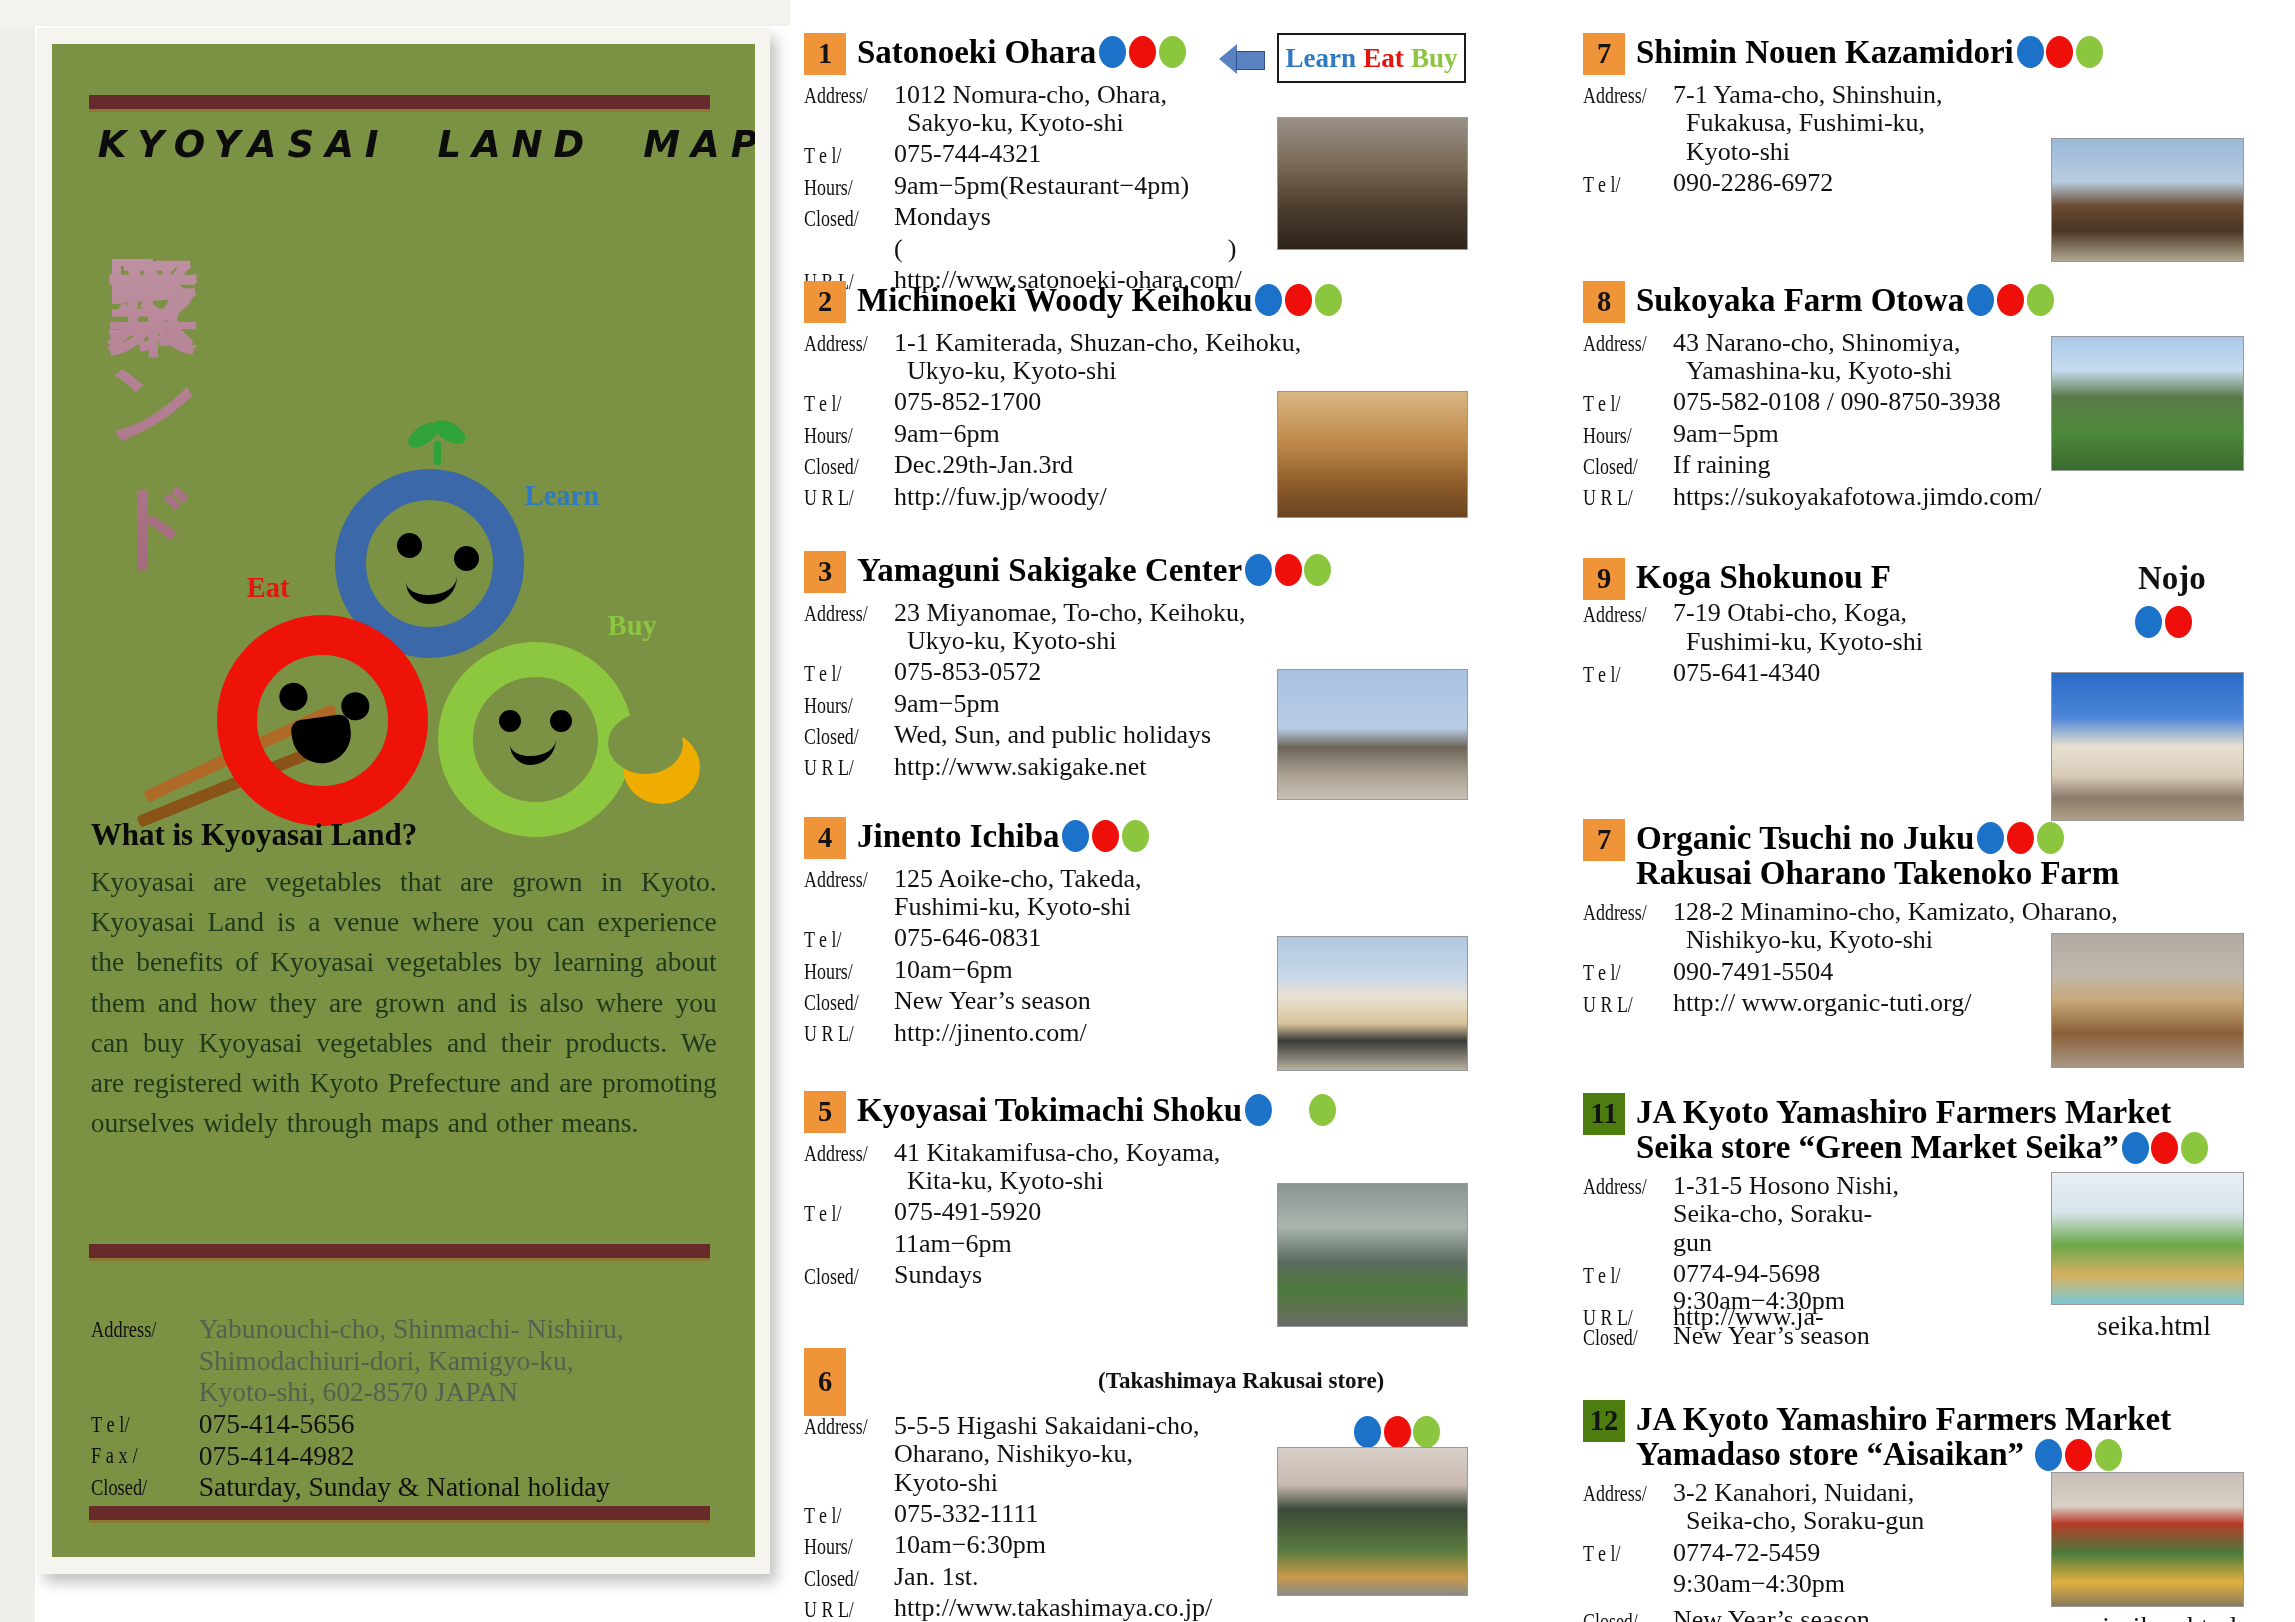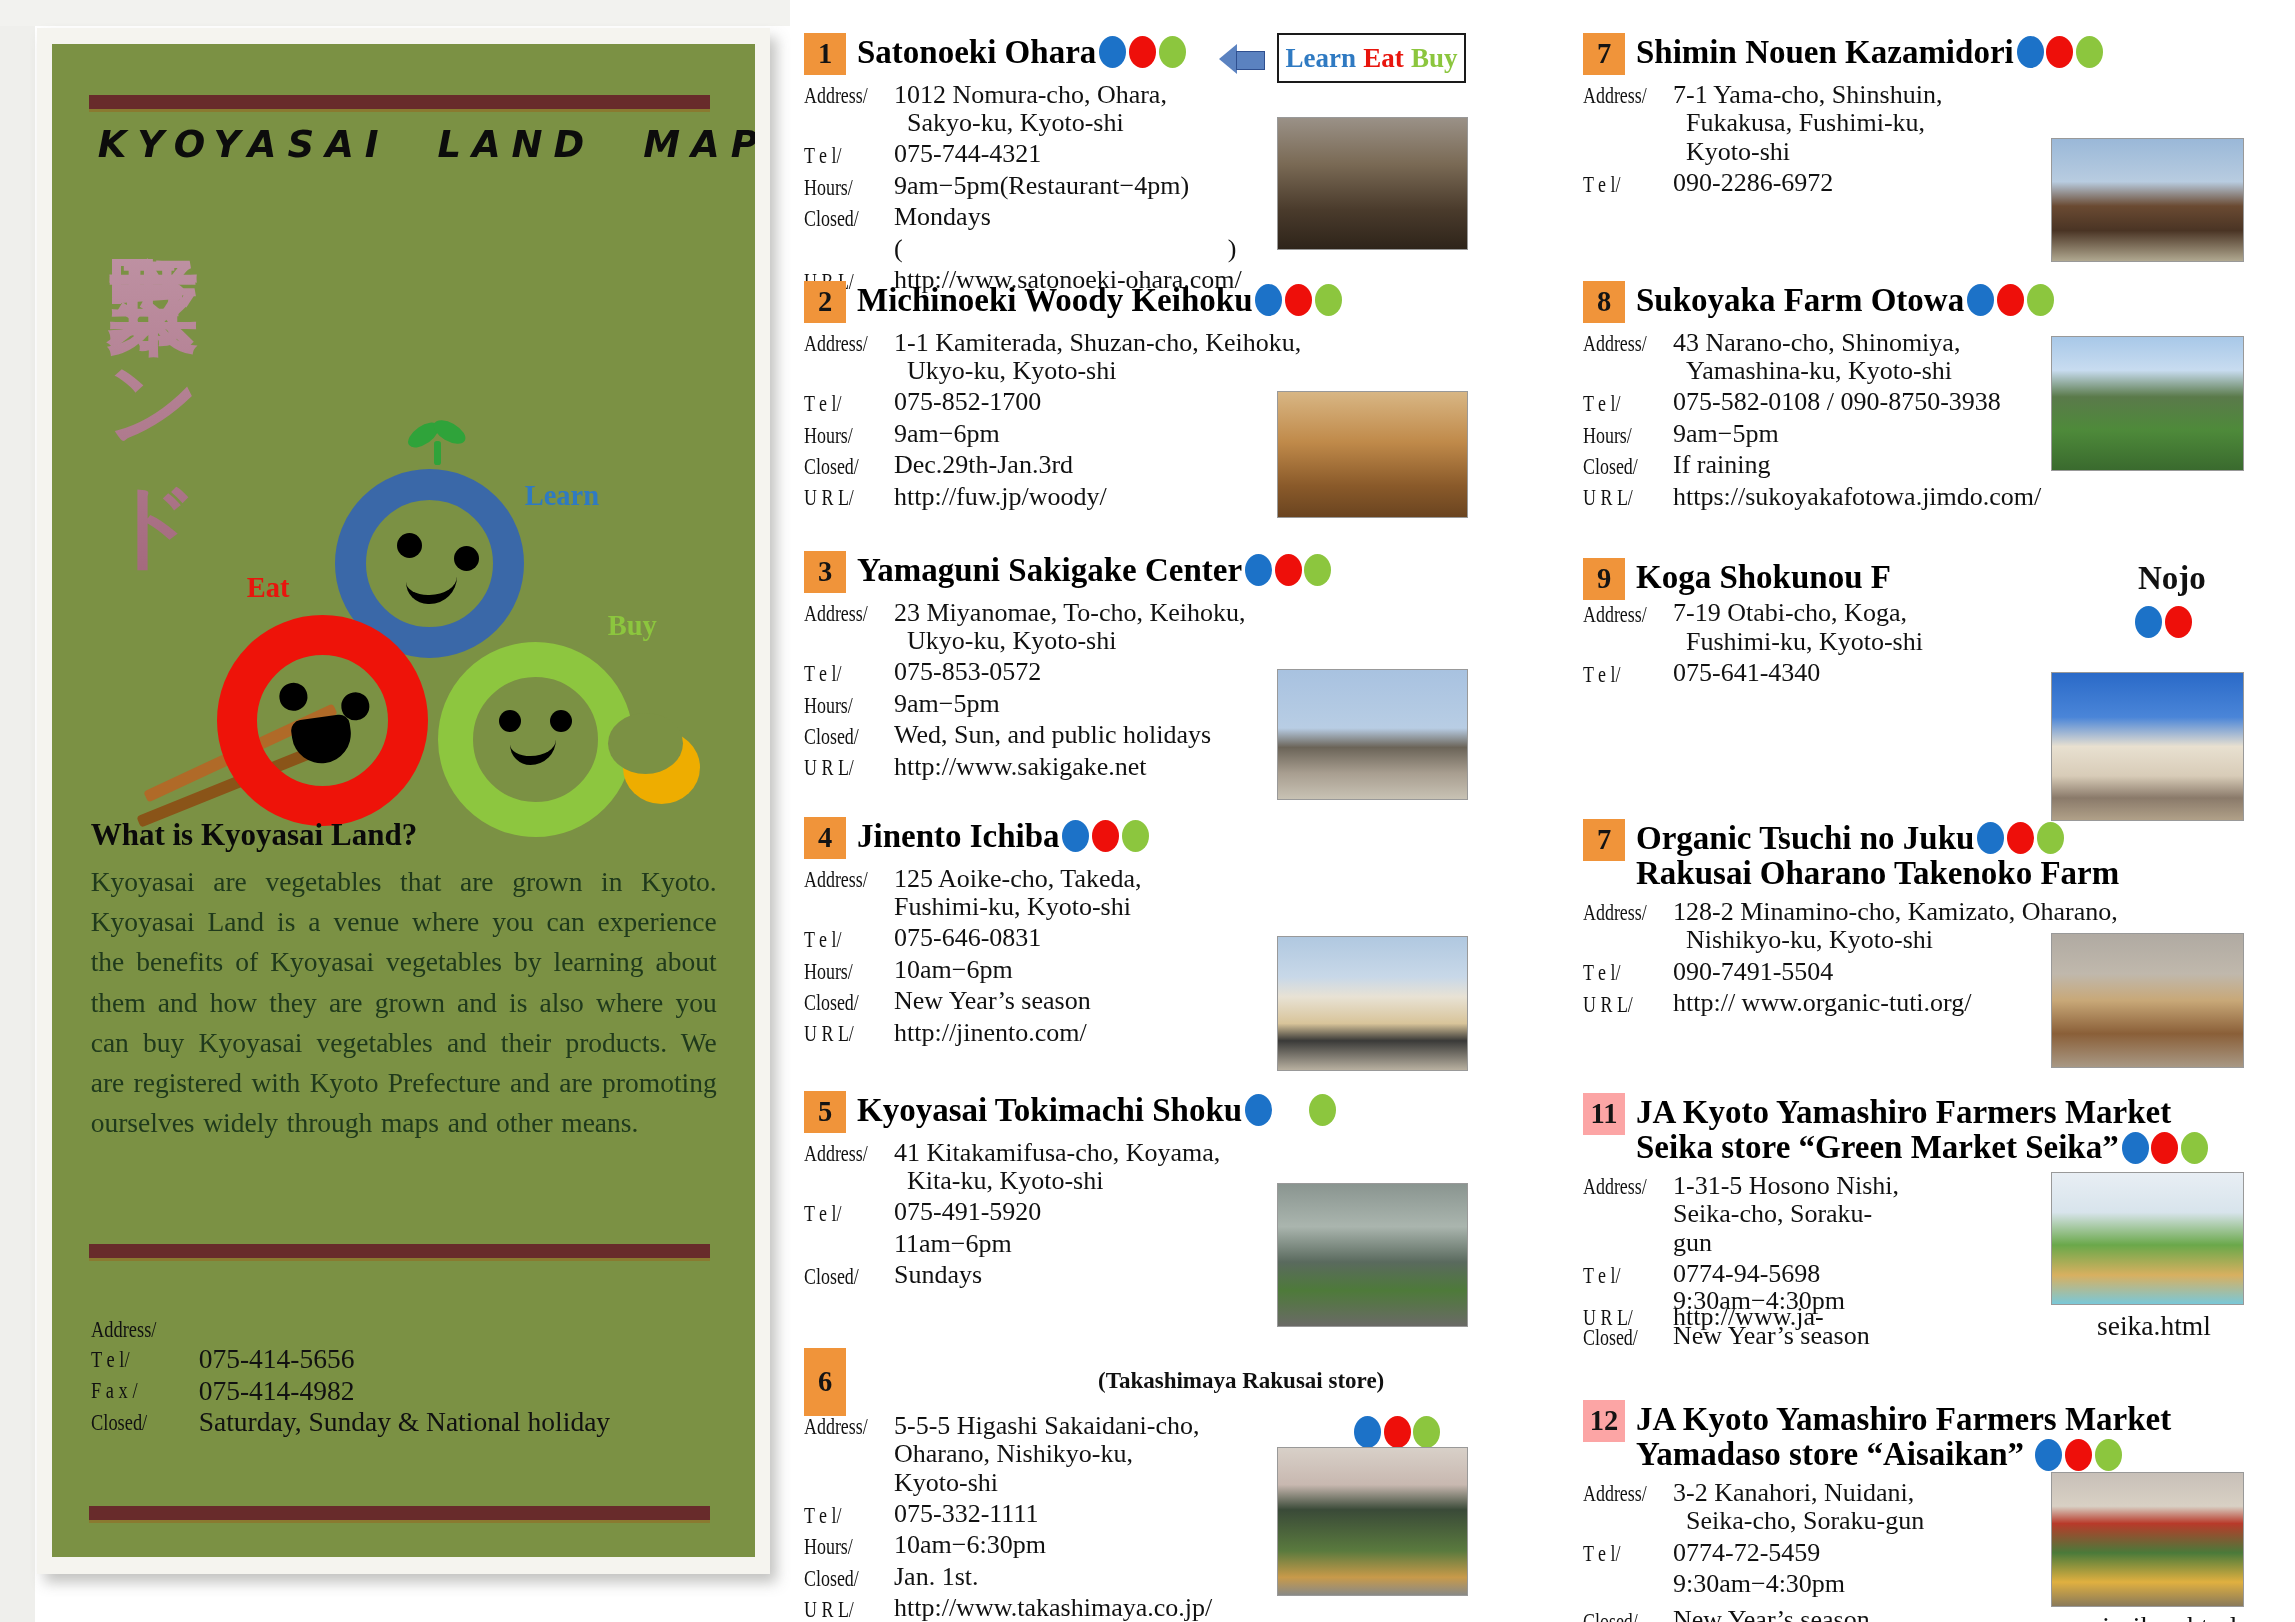--- a/index.html
+++ b/index.html
@@ -74,21 +74,21 @@
   .c-value.gray{color:#566050;}
 
   
   .listing{position:absolute;width:713px;}
   .lhead{display:flex;align-items:flex-start;}
   .badge{
     flex:none;min-width:42px;height:42px;padding:0 3.7px;box-sizing:border-box;
     background:#f0943a;color:#141414;display:flex;align-items:center;justify-content:center;
     font-weight:700;font-size:28.5px;margin-right:11px;
   }
-  .badge.purple{background:#fca5a5;}
+  .badge.purple{background:#4d7c0f;}
   .badge.tall{height:68px;}
   .ltitle{margin:1.8px 0 0 0;font-size:33px;line-height:1.08;font-weight:700;color:#000;}
   .dot{display:inline-block;width:27px;height:32px;border-radius:50%;vertical-align:-5.5px;margin-left:2.8px;}
   .dot.learn{background:#1c72c8;}
   .dot.eat{background:#ee0f0a;}
   .dot.buy{background:#8cc63e;}
   .dot.gap{margin-left:37px;}
   .fields{margin-top:5.5px;}
   .frow{display:flex;line-height:1.1;margin-top:2.8px;}
   .flabel{flex:none;width:90px;font-size:23px;transform:scaleX(.78);transform-origin:0 50%;white-space:nowrap;padding-top:2.8px;}
@@ -163,20 +163,23 @@
     <div class="about">
       <h2>What is Kyoyasai Land?</h2>
       <p>Kyoyasai are vegetables that are grown in Kyoto. Kyoyasai Land is a venue where you can experience the benefits of Kyoyasai vegetables by learning about them and how they are grown and is also where you can buy Kyoyasai vegetables and their products. We are registered with Kyoto Prefecture and are promoting ourselves widely through maps and other means.</p>
     </div>
 
     <div class="hbar" style="top:1200px"></div>
 
     <div class="contact">
       <div class="c-row">
         <span class="c-label">Address/</span>
+        <span class="c-value gray">Yabunouchi-cho, Shinmachi- Nishiiru,
+Shimodachiuri-dori, Kamigyo-ku,
+Kyoto-shi, 602-8570 JAPAN</span>
       </div>
       <div class="c-row">
         <span class="c-label">T e l/</span>
         <span class="c-value">075-414-5656</span>
       </div>
       <div class="c-row">
         <span class="c-label">F a x /</span>
         <span class="c-value">075-414-4982</span>
       </div>
       <div class="c-row">

